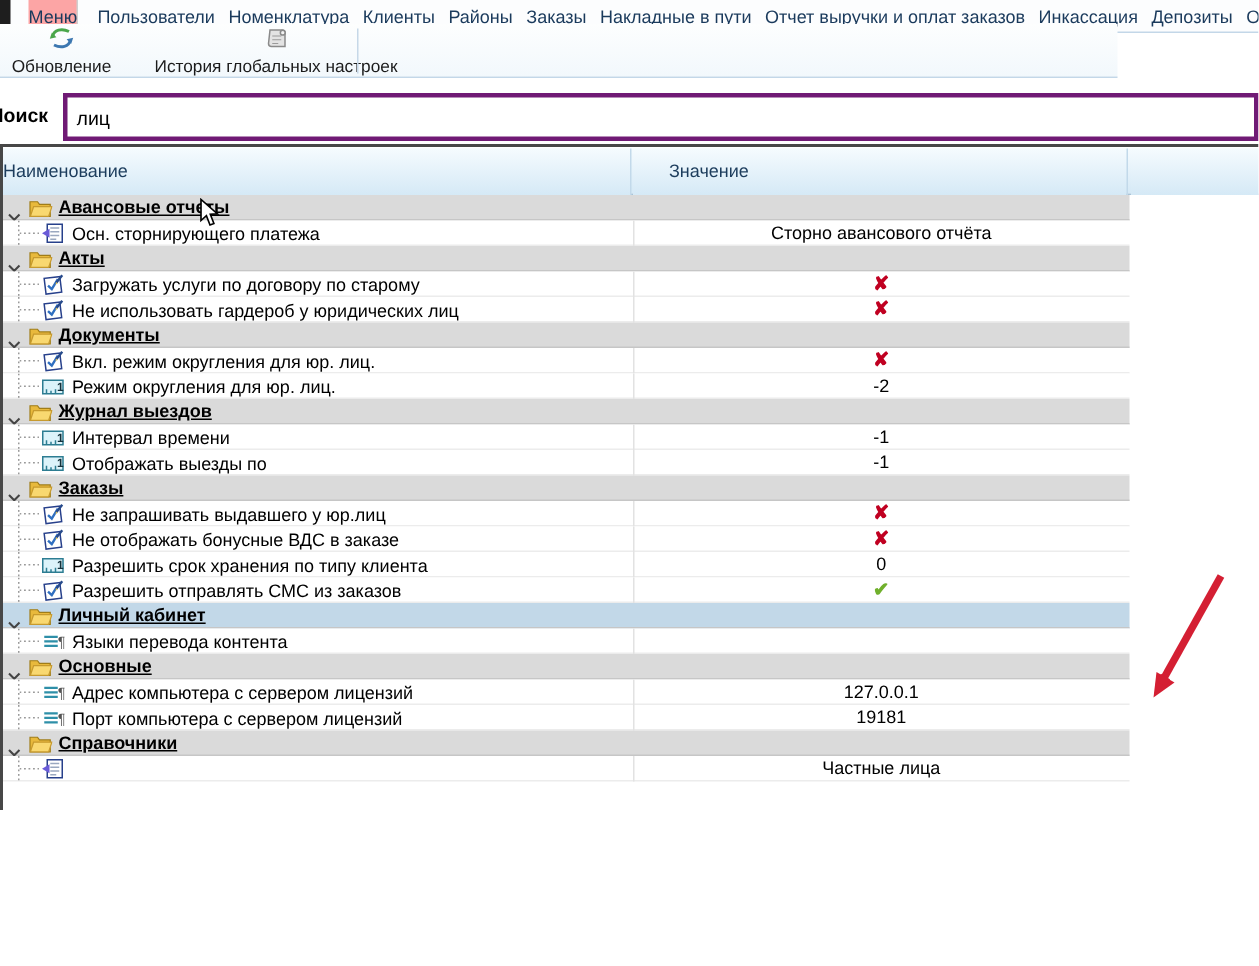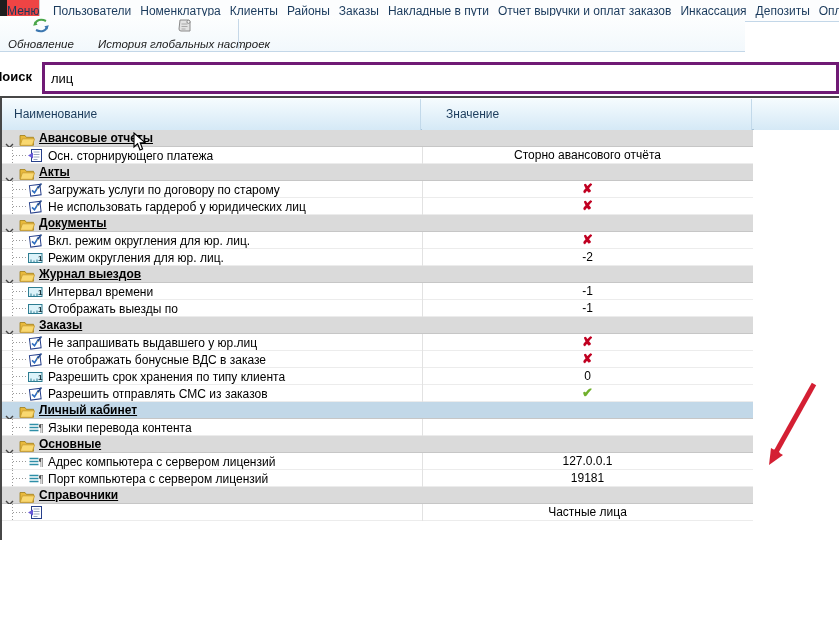--- a/index.html
+++ b/index.html
@@ -4,27 +4,27 @@
 <style>
   * { margin:0; padding:0; box-sizing:border-box; }
   html,body { width:839px; height:644px; overflow:hidden; background:#fff;
     font-family:"Liberation Sans", sans-serif; position:relative; }
 
   
   .menubar { position:absolute; left:0; top:0; width:839px; height:22px;
     background:#fcfdfe; border-bottom:1px solid #c3d7e8; display:flex; align-items:stretch; }
   .menubar-dark { width:7px; height:22px; background:#1e1e1e; flex:0 0 auto; }
   .menu-button { width:58px; display:flex; align-items:center; justify-content:center;
-    font-size:12px; color:#1a3a5c; border-right:1px solid #cfcfcf; background:#ef4444; }
+    font-size:12px; color:#1a3a5c; border-right:1px solid #cfcfcf; background:#fca5a5;margin-left:12px; }
   .menu-items { display:flex; align-items:center; padding-left:8px; white-space:nowrap; }
   .menu-items > div { font-size:12px; color:#1a3a5c; padding:0 4.5px; cursor:default; }
 
   
   .toolbar { position:absolute; left:0; top:16px; width:745px; height:36px;
-    background:linear-gradient(#fdfefe,#f2f8fc); border-bottom:1px solid #c3d7e8;font-style:italic; }
+    background:linear-gradient(#fdfefe,#f2f8fc); border-bottom:1px solid #c3d7e8; }
   .tool-btn { position:absolute; top:1px; height:34px; display:flex; flex-direction:column;
     align-items:center; justify-content:center; gap:1px; }
   .tool-btn .lbl { font-size:11.5px; color:#1b1b1b; white-space:nowrap; }
   .tb-refresh { left:-9px; width:100px; }
   .tb-history { left:95px; width:178px; }
   .toolbar-sep { position:absolute; left:238px; top:3px; width:1px; height:30px; background:#c6d8e8; }
 
   
   .searchrow { position:absolute; left:0; top:60px; width:839px; height:36px; background:#fff; }
   .search-label { position:absolute; left:-7px; top:9px; font-size:13px; font-weight:bold; color:#000; }
@@ -33,21 +33,21 @@
     font-family:"Liberation Sans", sans-serif; outline:none; }
   .split-line { position:absolute; left:0; top:96px; width:839px; height:2px; background:#474747; }
   .left-edge  { position:absolute; left:0; top:98px; width:2px; height:442px; background:#474747; }
 
   
   .grid { position:absolute; left:2px; top:99px; width:837px; }
   .grid-header { position:relative; height:31px; width:837px;
     background:linear-gradient(#f5fbfe,#d5e9f6); border-bottom:1px solid #a9c4d8; }
   .hcell { position:absolute; top:0; height:31px; line-height:30px; font-size:12px; color:#1c3c5c;
     border-right:1px solid #c2d9ea; background:linear-gradient(#f5fbfe,#d5e9f6); }
-  .hcell.name  { left:0; width:419px; padding-left:12px; }
+  .hcell.name  { left:0; width:419px; padding-left:0; }
   .hcell.value { left:420px; width:330px; padding-left:24px; }
   .hcell.extra { left:752px; width:85px; border-right:none; }
 
   .rows { position:relative; width:751px; }
   .row { position:relative; height:17px; width:751px; }
   .row.leaf { background:#fff; border-bottom:1px solid #ececec; }
   .row.group { background:var(--group-row,#dadada); border-bottom:1px solid #c6c6c6; }
   .row.group.selected { background:var(--selected-row,#c2d8e8); }
 
   .chev { position:absolute; left:3px; top:5px; }

